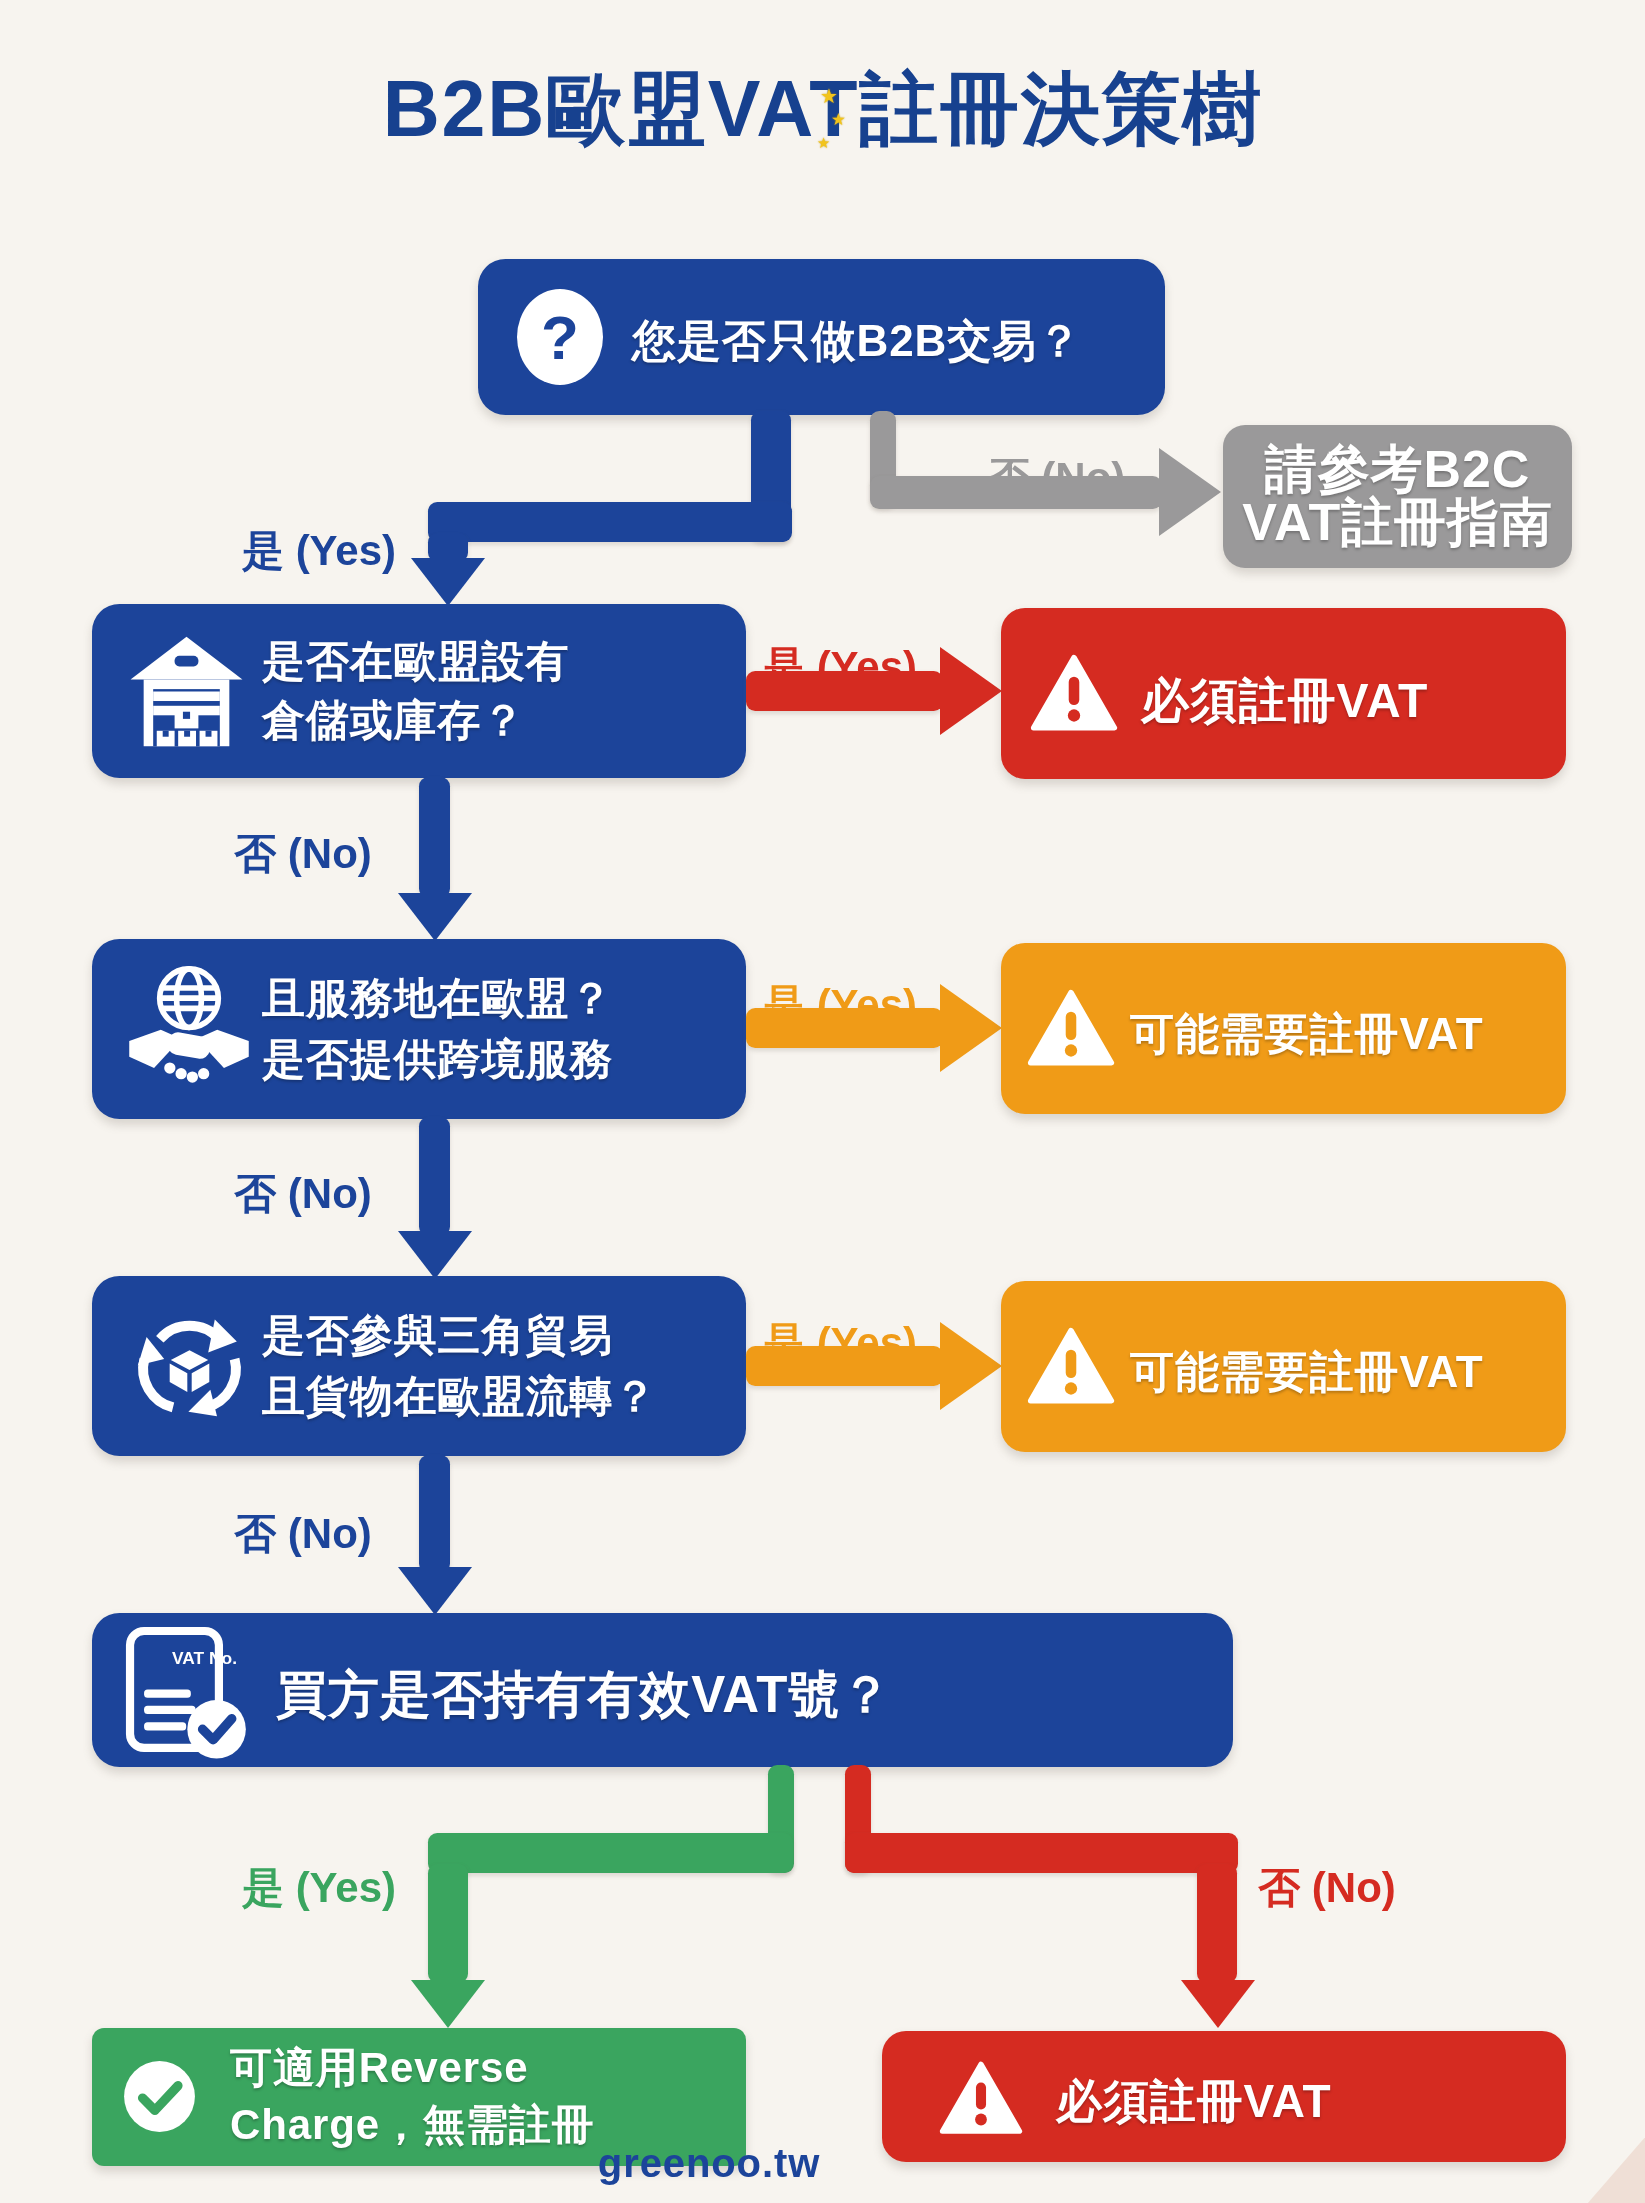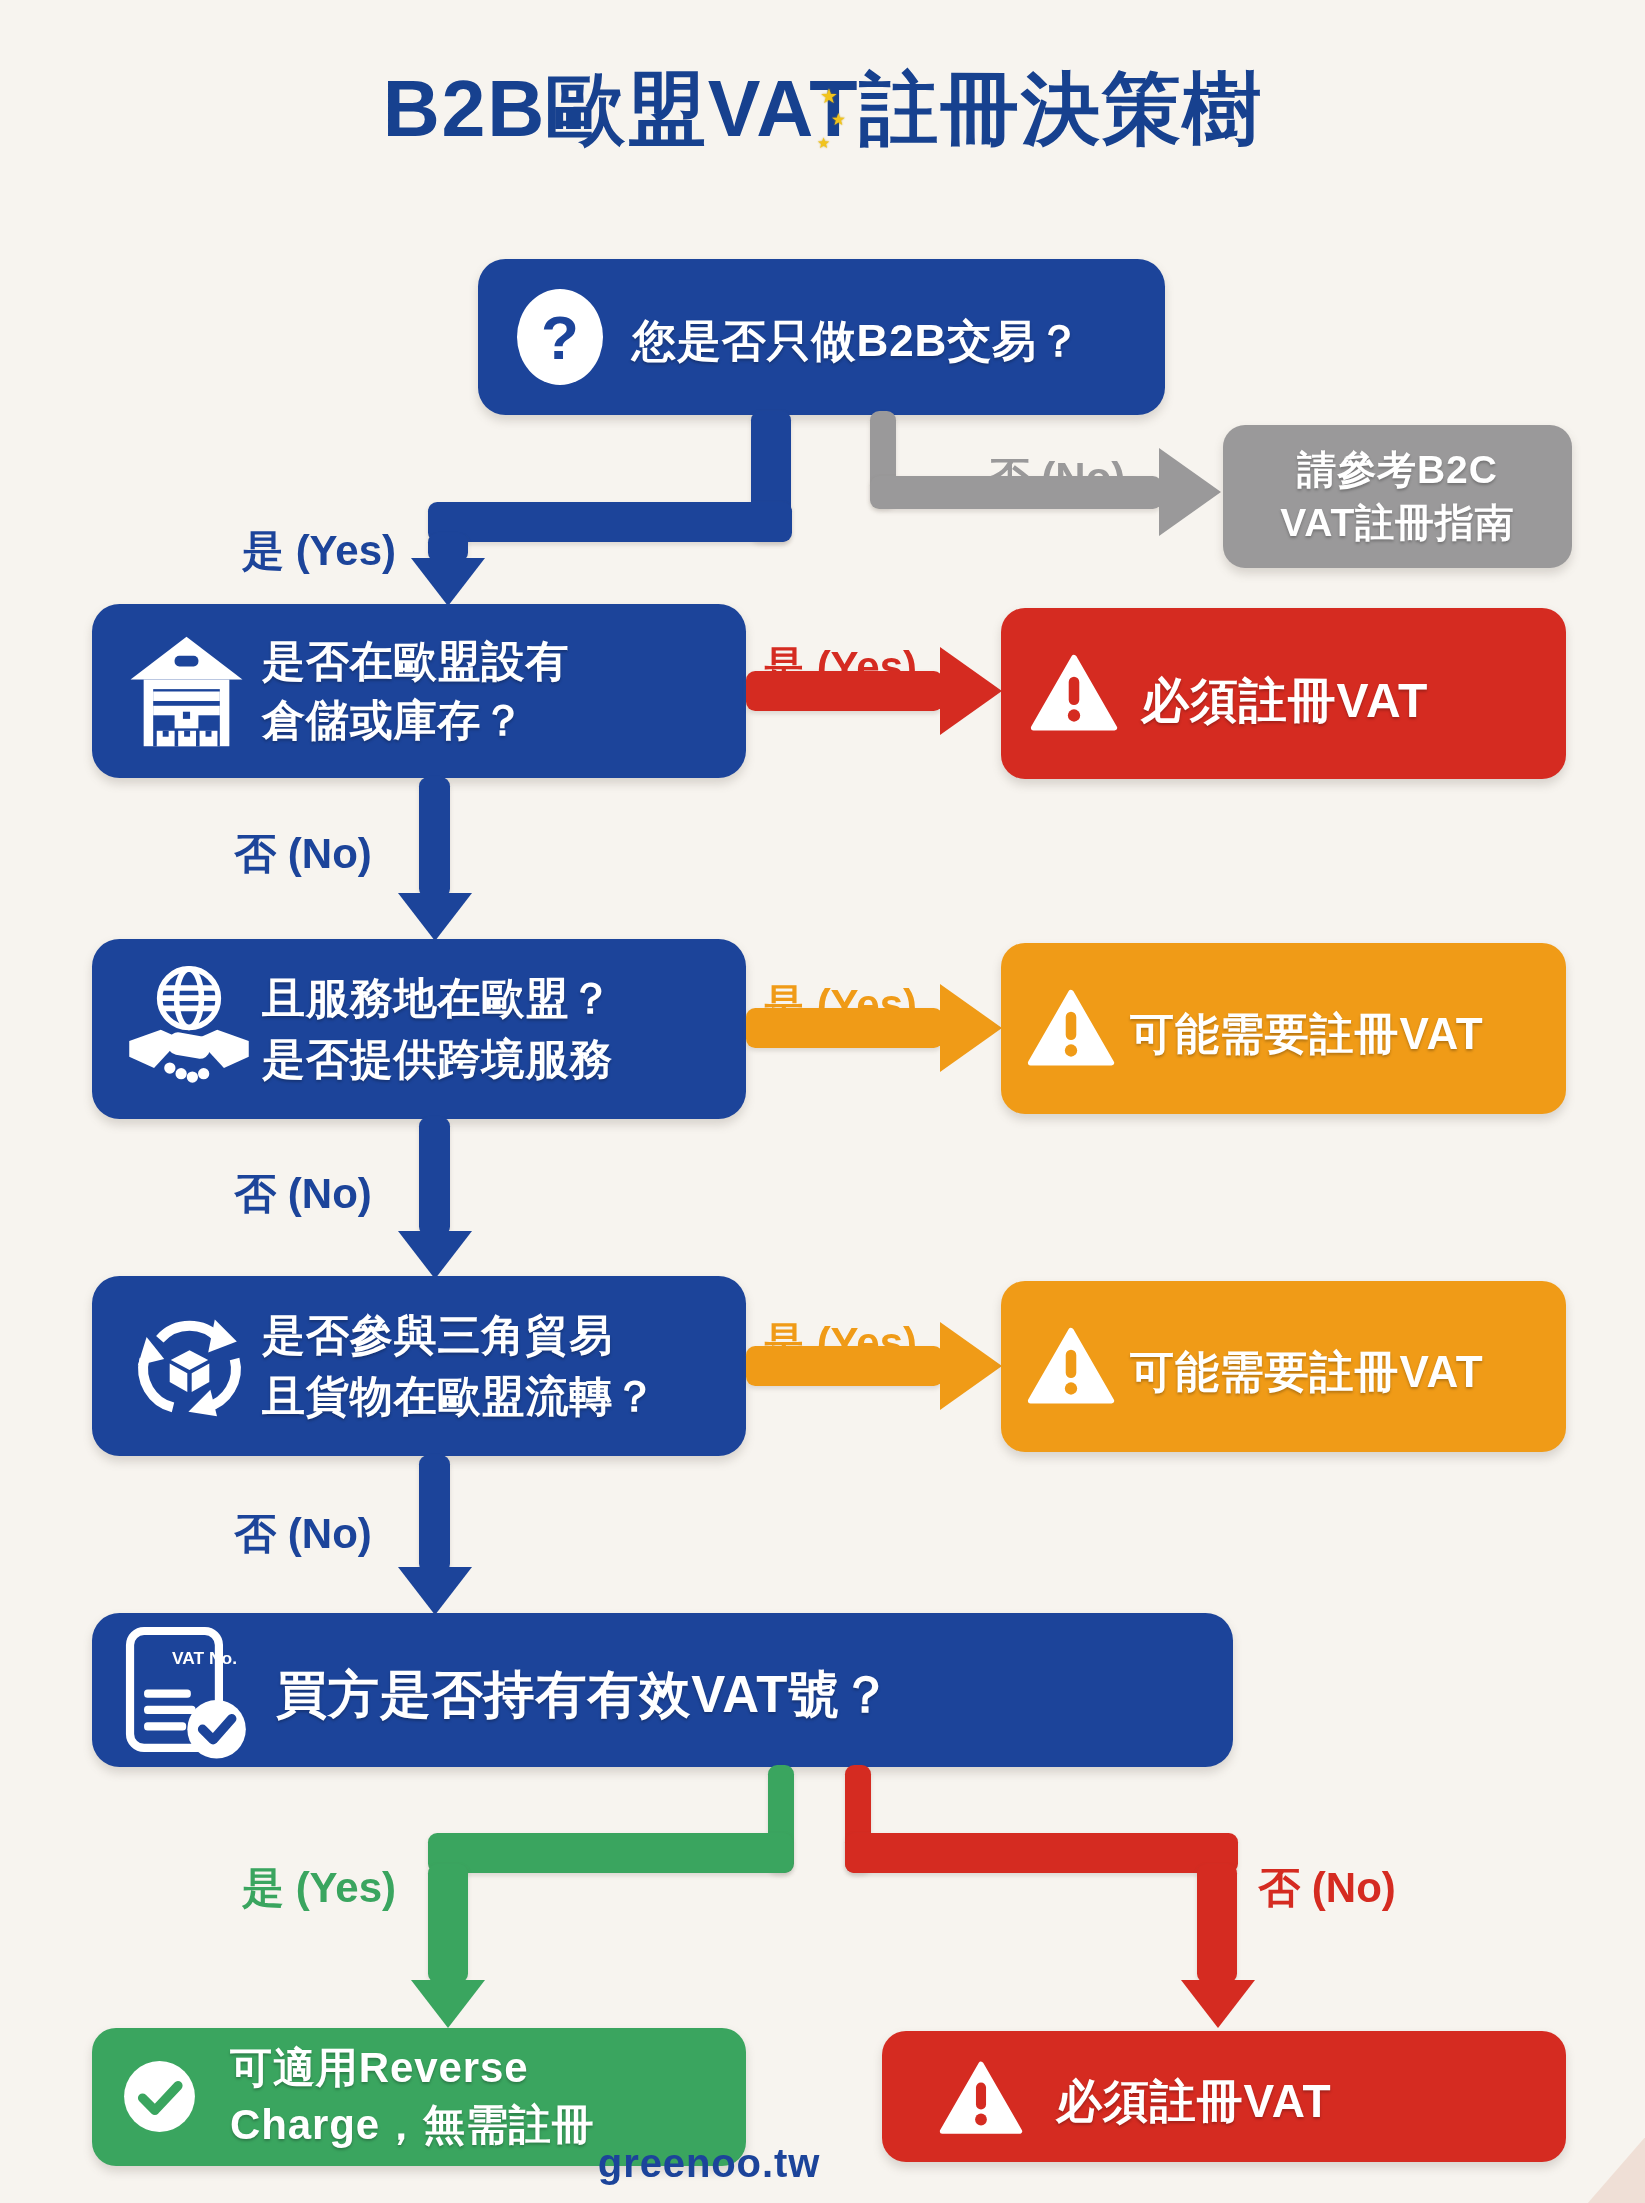--- a/index.html
+++ b/index.html
@@ -54,21 +54,21 @@
     </div>
     <div class="abs txt" style="left:154px;top:53px;font-size:44px;">您是否只做B2B交易？</div>
   </div>
 
   <div class="abs lbl gray" style="left:937px;top:421px;">否 (No)</div>
   <div class="abs bar gray" style="left:870px;top:411px;width:26px;height:96px;"></div>
   <div class="abs bar gray" style="left:870px;top:476px;width:292px;height:33px;"></div>
   <div class="abs head-right gray" style="left:1159px;top:448px;"></div>
 
   <div class="abs node" style="left:1223px;top:425px;width:349px;height:143px;background:var(--gray);border-radius:22px;">
-    <div class="txt" style="text-align:center;font-size:39px;line-height:53px;margin-top:18.4px;">
+    <div class="txt" style="text-align:center;font-size:52px;line-height:53px;margin-top:18.4px;">
       <div>請參考B2C</div>
       <div>VAT註冊指南</div>
     </div>
   </div>
 
   <div class="abs lbl blue" style="left:209px;top:494px;">是 (Yes)</div>
   <div class="abs bar blue" style="left:751px;top:411px;width:40px;height:131px;"></div>
   <div class="abs bar blue" style="left:428px;top:502px;width:364px;height:40px;"></div>
   <div class="abs bar blue" style="left:428px;top:533px;width:40px;height:29px;"></div>
   <div class="abs head-down blue" style="left:411px;top:558px;"></div>
@@ -214,21 +214,21 @@
   <div class="abs bar green" style="left:428px;top:1833px;width:365px;height:40px;"></div>
   <div class="abs bar green" style="left:428px;top:1864px;width:40px;height:119px;"></div>
   <div class="abs head-down green" style="left:411px;top:1980px;"></div>
 
   <div class="abs lbl red" style="left:1217px;top:1831px;">否 (No)</div>
   <div class="abs bar red" style="left:845px;top:1765px;width:26px;height:108px;"></div>
   <div class="abs bar red" style="left:845px;top:1833px;width:393px;height:40px;"></div>
   <div class="abs bar red" style="left:1197px;top:1864px;width:40px;height:119px;"></div>
   <div class="abs head-down red" style="left:1181px;top:1980px;"></div>
 
-  <div class="abs node" style="left:92px;top:2028px;width:654px;height:138px;background:var(--green);border-radius:24px;">
+  <div class="abs node" style="left:92px;top:2028px;width:654px;height:138px;background:var(--green);border-radius:12px;">
     <svg class="abs" style="left:29px;top:30px;" width="77" height="77" viewBox="0 0 100 100">
       <circle cx="50" cy="50" r="46" fill="#fff"></circle>
       <path d="M28 52 L44 68 L74 36" stroke="var(--green)" stroke-width="12" fill="none" stroke-linecap="round" stroke-linejoin="round"></path>
     </svg>
     <div class="abs txt two" style="left:138px;top:11px;font-size:42px;line-height:57px;">
       <div>可適用Reverse</div>
       <div>Charge，無需註冊</div>
     </div>
   </div>
 

